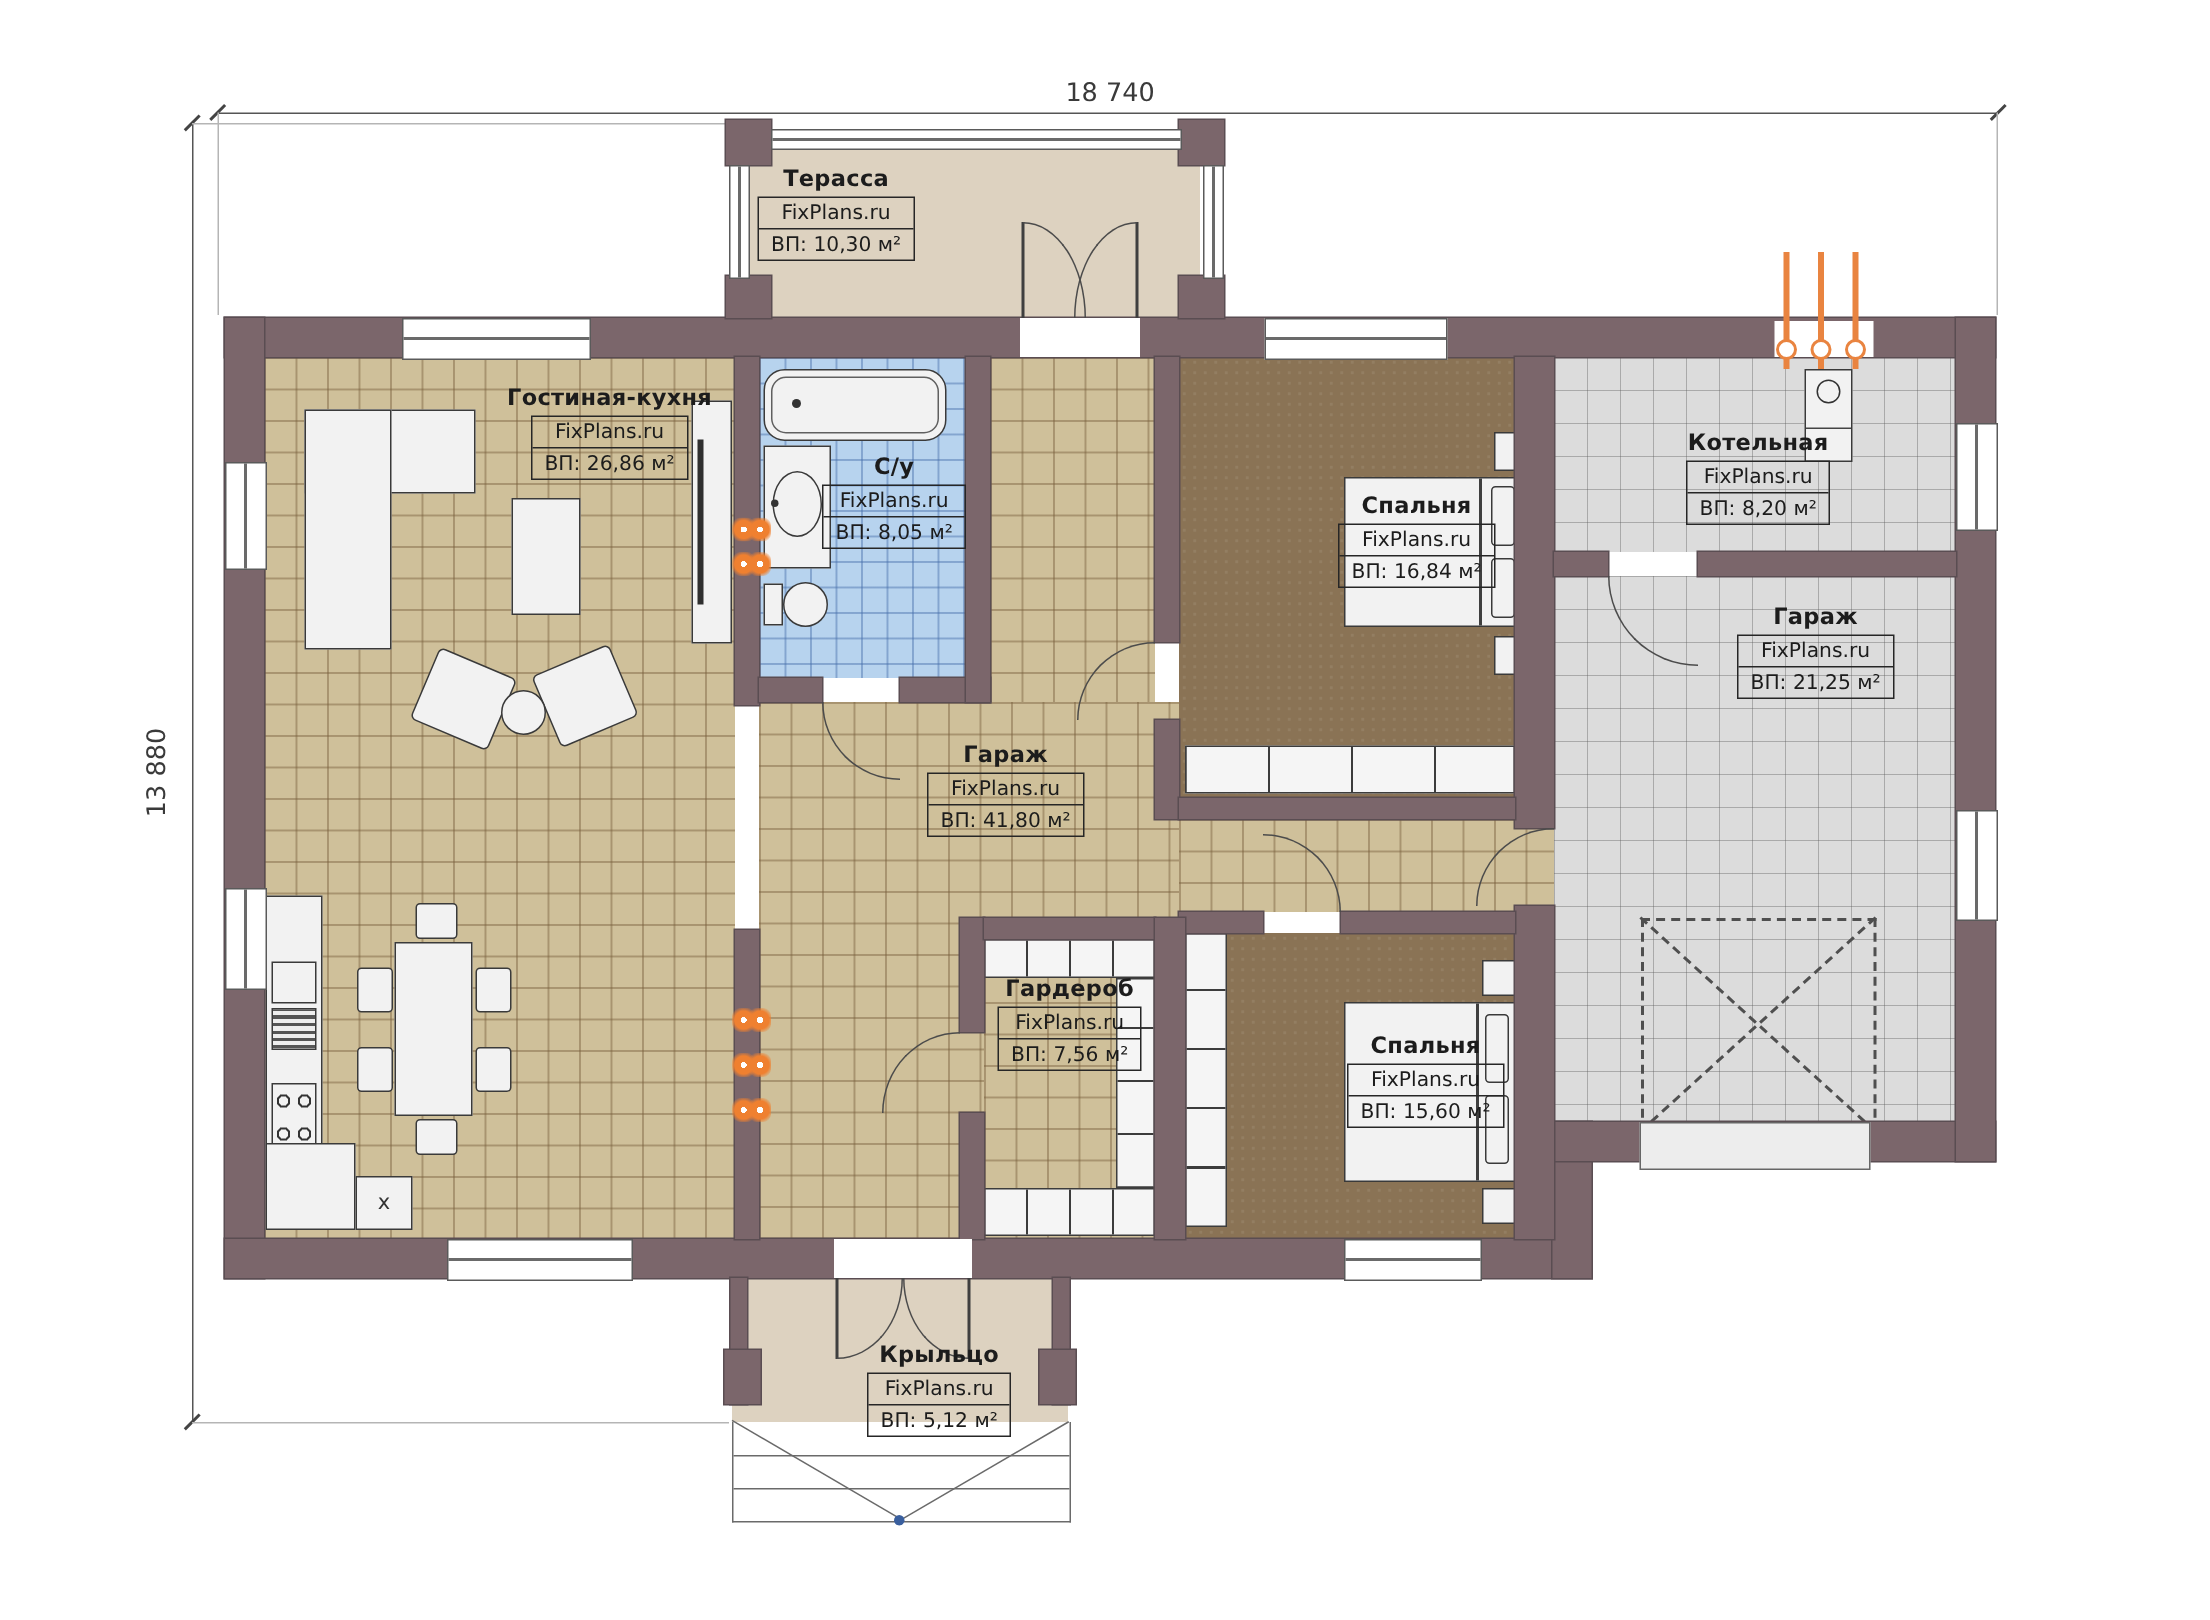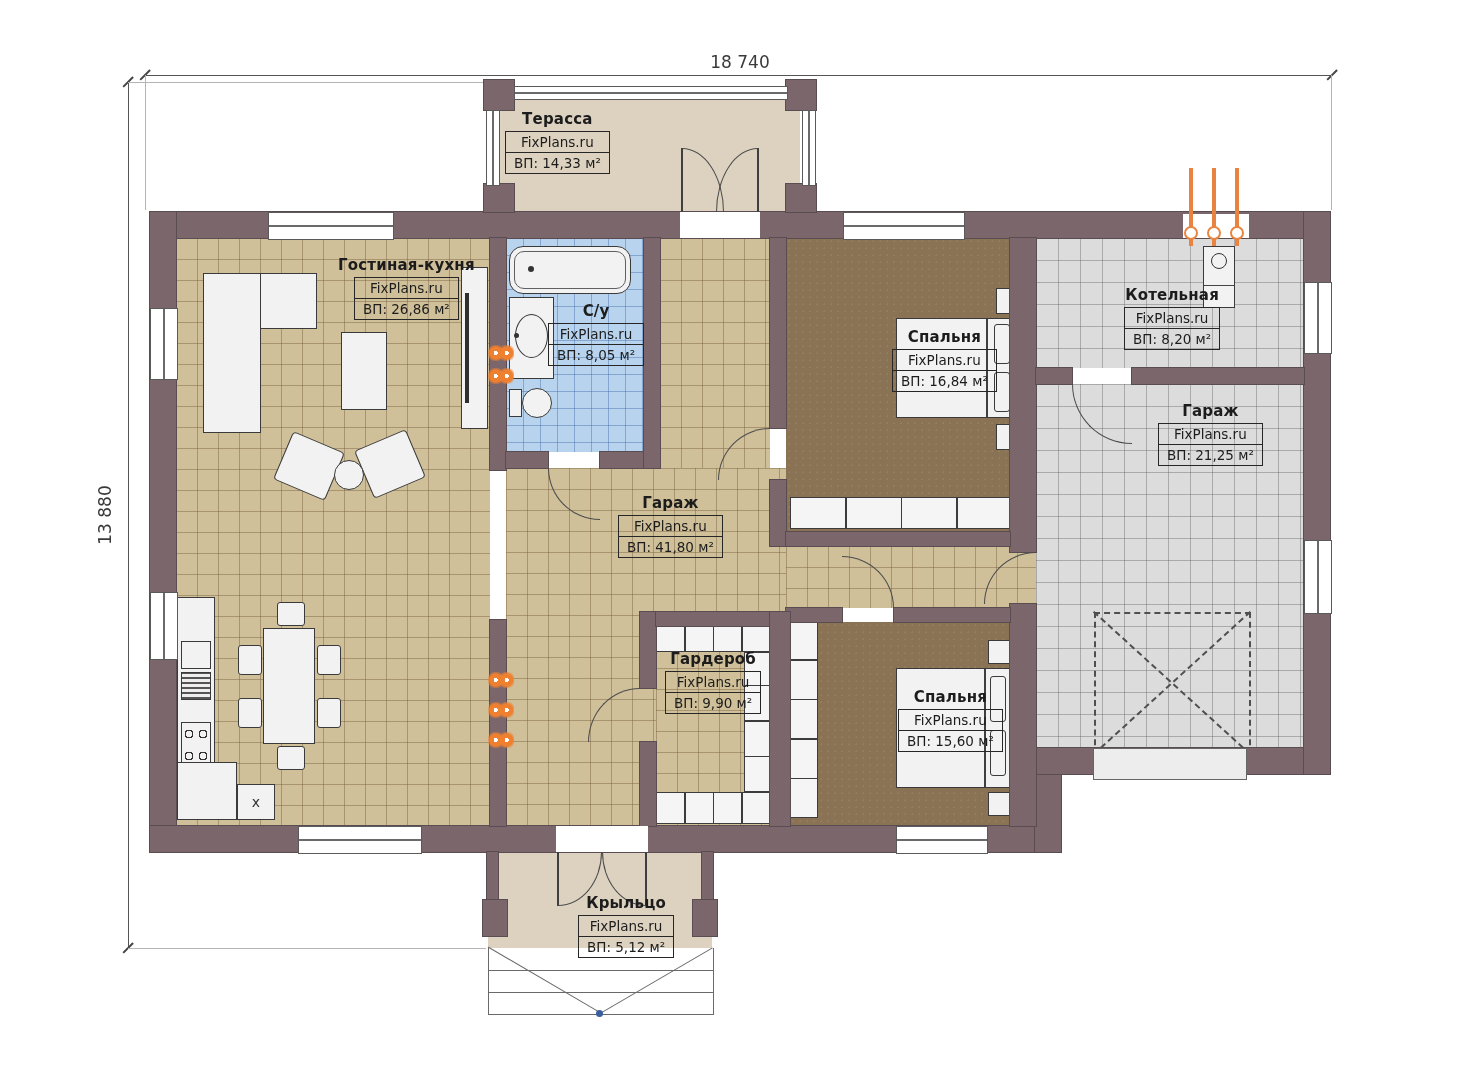--- a/index.html
+++ b/index.html
@@ -232,21 +232,21 @@
   </div>
 
   <div class="abs" style="left:1094px;top:612px;width:157px;height:143px;border:2.5px dashed #4f4f4f;z-index:3;box-sizing:border-box;"></div>
   <div class="dash" style="left:1066px;top:682px;width:212px;transform:rotate(42.3deg);"></div>
   <div class="dash" style="left:1066px;top:682px;width:212px;transform:rotate(-42.3deg);"></div>
 
   <div class="room-label" style="left:505px;top:110px;">
     <div class="room-name">Терасса</div>
     <div class="label-box">
       <div class="label-brand">FixPlans.ru</div>
-      <div class="label-area">ВП: 14,33 м²</div>
+      <div class="label-area">ВП: 10,30 м²</div>
     </div>
   </div>
 
   <div class="room-label" style="left:338px;top:256px;">
     <div class="room-name">Гостиная-кухня</div>
     <div class="label-box">
       <div class="label-brand">FixPlans.ru</div>
       <div class="label-area">ВП: 26,86 м²</div>
     </div>
   </div>
@@ -288,21 +288,21 @@
     <div class="label-box">
       <div class="label-brand">FixPlans.ru</div>
       <div class="label-area">ВП: 21,25 м²</div>
     </div>
   </div>
 
   <div class="room-label" style="left:665px;top:650px;">
     <div class="room-name">Гардероб</div>
     <div class="label-box">
       <div class="label-brand">FixPlans.ru</div>
-      <div class="label-area">ВП: 9,90 м²</div>
+      <div class="label-area">ВП: 7,56 м²</div>
     </div>
   </div>
 
   <div class="room-label" style="left:898px;top:688px;">
     <div class="room-name">Спальня</div>
     <div class="label-box">
       <div class="label-brand">FixPlans.ru</div>
       <div class="label-area">ВП: 15,60 м²</div>
     </div>
   </div>

